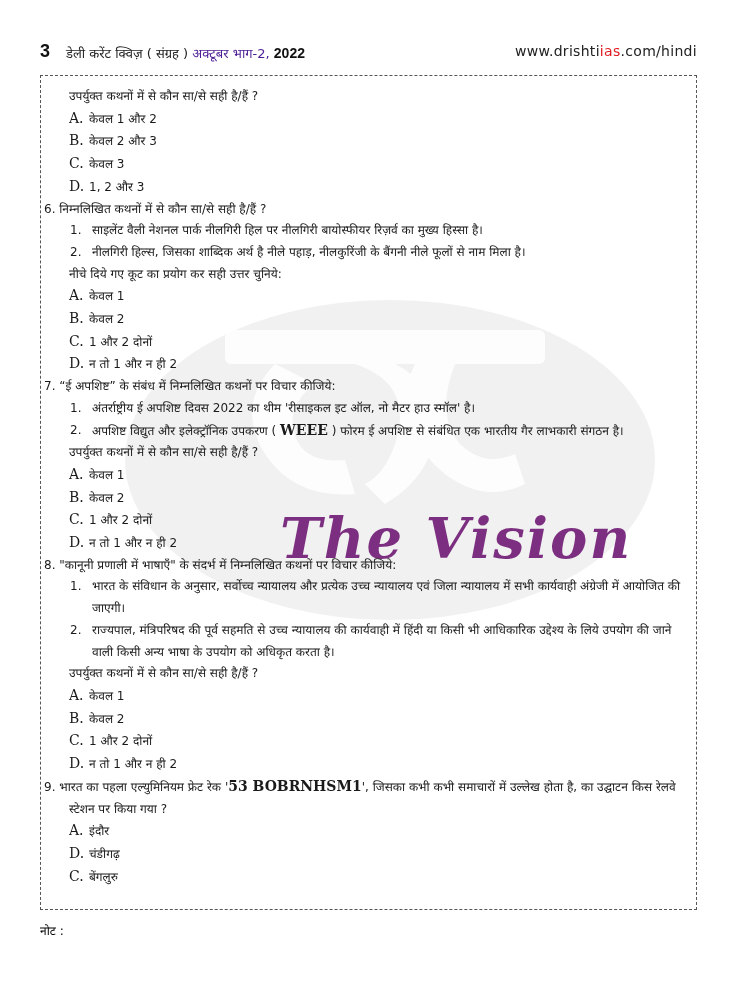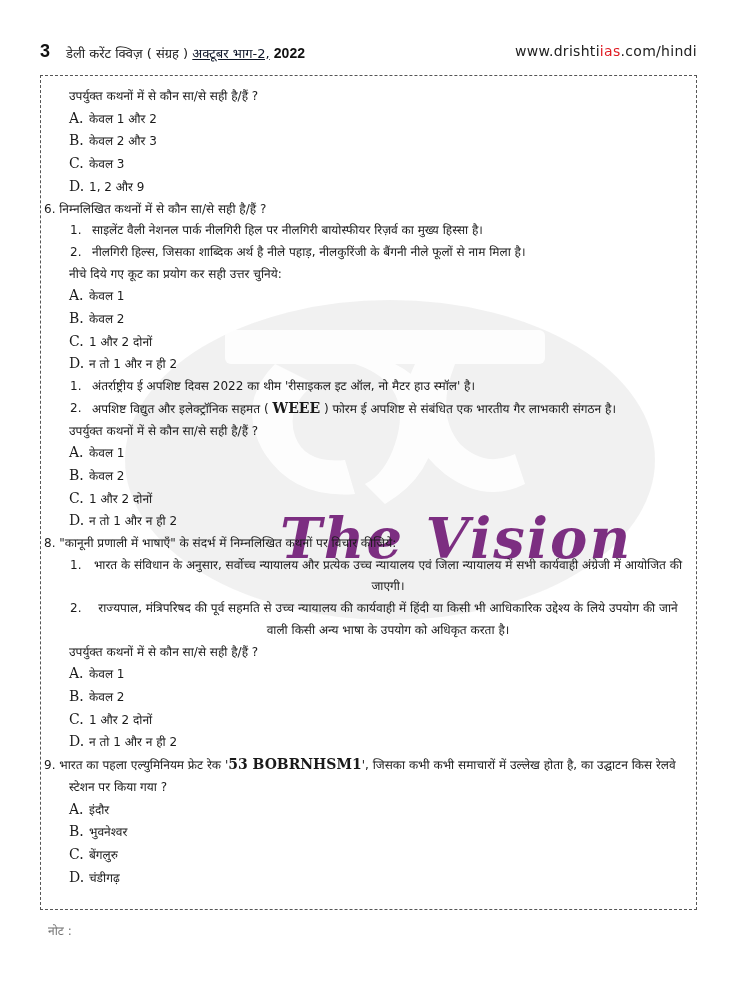--- a/index.html
+++ b/index.html
@@ -2,43 +2,43 @@
 <html><head>
 <meta charset="utf-8">
 <style>
   * { box-sizing: border-box; margin: 0; padding: 0; }
   html, body { width: 737px; height: 983px; background: #ffffff; overflow: hidden; }
   body { position: relative; font-family: "DejaVu Sans", sans-serif; color: #1a1a1a; }
 
   .header { position: absolute; top: 40px; left: 40px; right: 40px; height: 24px; }
   .page-num { position: absolute; left: 0; top: 1px; font-family: "Liberation Sans", sans-serif; font-weight: bold; font-size: 18px; color: #111; }
   .header-title { position: absolute; left: 26px; top: 4px; font-size: 13px; color: #222; white-space: nowrap; }
-  .header-title .red { color: #0f172a; text-decoration: underline; }
+  .header-title .red { color: #4c1d95; }
   .header-title .year { font-family: "Liberation Sans", sans-serif; font-weight: bold; font-size: 14px; color: #111; margin-top: 24px; }
   .site-url { position: absolute; right: 0; top: 3px; font-family: "DejaVu Sans", sans-serif; font-size: 14px; color: #222; letter-spacing: 0.3px; margin-left: 28px; }
   .site-url .red { color: #e01b22; }
 
   .box { position: absolute; top: 75px; left: 40px; width: 657px; height: 835px; border: 1.5px dashed #555; }
 
   .watermark { position: absolute; left: 125px; top: 300px; width: 530px; height: 320px; border-radius: 50%; background: #ececec; opacity: 0.75; }
   .wm-glyph { position: absolute; left: 205px; top: 300px; width: 360px; height: 230px; }
   .wm-text { position: absolute; left: 280px; top: 505px; font-family: "DejaVu Serif", serif; font-style: italic; font-weight: bold; font-size: 56px; color: #701a75; opacity: 0.9; letter-spacing: 2px; }
 
   .content { position: absolute; top: 86px; left: 44px; width: 640px; font-size: 12px; line-height: 21.7px; }
   .line { white-space: nowrap; }
   .ind1 { padding-left: 25px; }
   .opt { padding-left: 25px; }
   .opt .letter { font-family: "DejaVu Serif", serif; font-size: 14px; display: inline-block; width: 20px; }
   .stmt { display: flex; padding-left: 26px; }
   .stmt .n { width: 22px; flex: none; }
-  .stmt .t { white-space: normal; text-align: center; }
+  .stmt .t { white-space: normal; }
   .q { }
   .latin { font-family: "DejaVu Serif", serif; font-size: 14px; font-weight: bold; }
 
-  .note { position: absolute; top: 922px; left: 48px; font-size: 12px; color: #737373; }
+  .note { position: absolute; top: 922px; left: 40px; font-size: 12px; color: #000000; }
 </style>
 </head>
 <body>
 
 <div class="header">
   <span class="page-num">3</span>
   <span class="header-title"><span>डेली करेंट क्विज़ ( संग्रह )</span> <span class="red">अक्टूबर भाग-2,</span> <span class="year">2022</span></span>
   <span class="site-url"><span>www.drishti</span><span class="red">ias</span><span>.com/hindi</span></span>
 </div>
 
@@ -54,44 +54,45 @@
 <div class="wm-text">The Vision</div>
 
 <div class="box"></div>
 
 <div class="content">
 
   <div class="line ind1">उपर्युक्त कथनों में से कौन सा/से सही है/हैं ?</div>
   <div class="line opt"><span class="letter">A.</span><span>केवल 1 और 2</span></div>
   <div class="line opt"><span class="letter">B.</span><span>केवल 2 और 3</span></div>
   <div class="line opt"><span class="letter">C.</span><span>केवल 3</span></div>
-  <div class="line opt"><span class="letter">D.</span><span>1, 2 और 9</span></div>
+  <div class="line opt"><span class="letter">D.</span><span>1, 2 और 3</span></div>
 
   <div class="line q">6. निम्नलिखित कथनों में से कौन सा/से सही है/हैं ?</div>
   <div class="stmt">
       <span class="n">1.</span>
       <span class="t">साइलेंट वैली नेशनल पार्क नीलगिरी हिल पर नीलगिरी बायोस्फीयर रिज़र्व का मुख्य हिस्सा है।</span>
     </div>
   <div class="stmt">
       <span class="n">2.</span>
       <span class="t">नीलगिरी हिल्स, जिसका शाब्दिक अर्थ है नीले पहाड़, नीलकुरिंजी के बैंगनी नीले फूलों से नाम मिला है।</span>
     </div>
   <div class="line ind1">नीचे दिये गए कूट का प्रयोग कर सही उत्तर चुनिये:</div>
   <div class="line opt"><span class="letter">A.</span><span>केवल 1</span></div>
   <div class="line opt"><span class="letter">B.</span><span>केवल 2</span></div>
   <div class="line opt"><span class="letter">C.</span><span>1 और 2 दोनों</span></div>
   <div class="line opt"><span class="letter">D.</span><span>न तो 1 और न ही 2</span></div>
 
+  <div class="line q">7. “ई अपशिष्ट” के संबंध में निम्नलिखित कथनों पर विचार कीजिये:</div>
   <div class="stmt">
       <span class="n">1.</span>
       <span class="t">अंतर्राष्ट्रीय ई अपशिष्ट  दिवस 2022 का थीम 'रीसाइकल इट ऑल, नो मैटर हाउ स्मॉल' है।</span>
     </div>
   <div class="stmt">
       <span class="n">2.</span>
-      <span class="t"><span>अपशिष्ट विद्युत और इलेक्ट्रॉनिक सहमत ( </span><span class="latin">WEEE</span><span> ) फोरम ई अपशिष्ट से संबंधित एक भारतीय गैर लाभकारी संगठन है।</span></span>
+      <span class="t"><span>अपशिष्ट विद्युत और इलेक्ट्रॉनिक उपकरण ( </span><span class="latin">WEEE</span><span> ) फोरम ई अपशिष्ट से संबंधित एक भारतीय गैर लाभकारी संगठन है।</span></span>
     </div>
   <div class="line ind1">उपर्युक्त कथनों में से कौन सा/से सही है/हैं ?</div>
   <div class="line opt"><span class="letter">A.</span><span>केवल 1</span></div>
   <div class="line opt"><span class="letter">B.</span><span>केवल  2</span></div>
   <div class="line opt"><span class="letter">C.</span><span>1 और 2 दोनों</span></div>
   <div class="line opt"><span class="letter">D.</span><span>न तो 1 और न ही 2</span></div>
 
   <div class="line q">8. "कानूनी प्रणाली में भाषाएँ"  के संदर्भ में निम्नलिखित कथनों पर विचार कीजिये:</div>
   <div class="stmt">
       <span class="n">1.</span>
@@ -103,18 +104,17 @@
     </div>
   <div class="line ind1">उपर्युक्त कथनों में से कौन सा/से सही है/हैं ?</div>
   <div class="line opt"><span class="letter">A.</span><span>केवल 1</span></div>
   <div class="line opt"><span class="letter">B.</span><span>केवल 2</span></div>
   <div class="line opt"><span class="letter">C.</span><span>1 और 2 दोनों</span></div>
   <div class="line opt"><span class="letter">D.</span><span>न तो 1 और न ही 2</span></div>
 
   <div class="line q"><span>9. भारत का पहला एल्युमिनियम फ्रेट रेक '</span><span class="latin">53 BOBRNHSM1</span><span>', जिसका कभी कभी समाचारों में उल्लेख होता है, का उद्घाटन किस रेलवे</span></div>
   <div class="line ind1">स्टेशन पर किया गया ?</div>
   <div class="line opt"><span class="letter">A.</span><span>इंदौर</span></div>
-  <div class="line opt"><span class="letter">B.</span><span>भुवनेश्वर</span></div>
+  <div class="line opt"><span class="letter">D.</span><span>चंडीगढ़</span></div>
   <div class="line opt"><span class="letter">C.</span><span>बेंगलुरु</span></div>
-  <div class="line opt"><span class="letter">D.</span><span>चंडीगढ़</span></div>
 </div>
 
 <div class="note">नोट :</div>
 
 </body></html>

